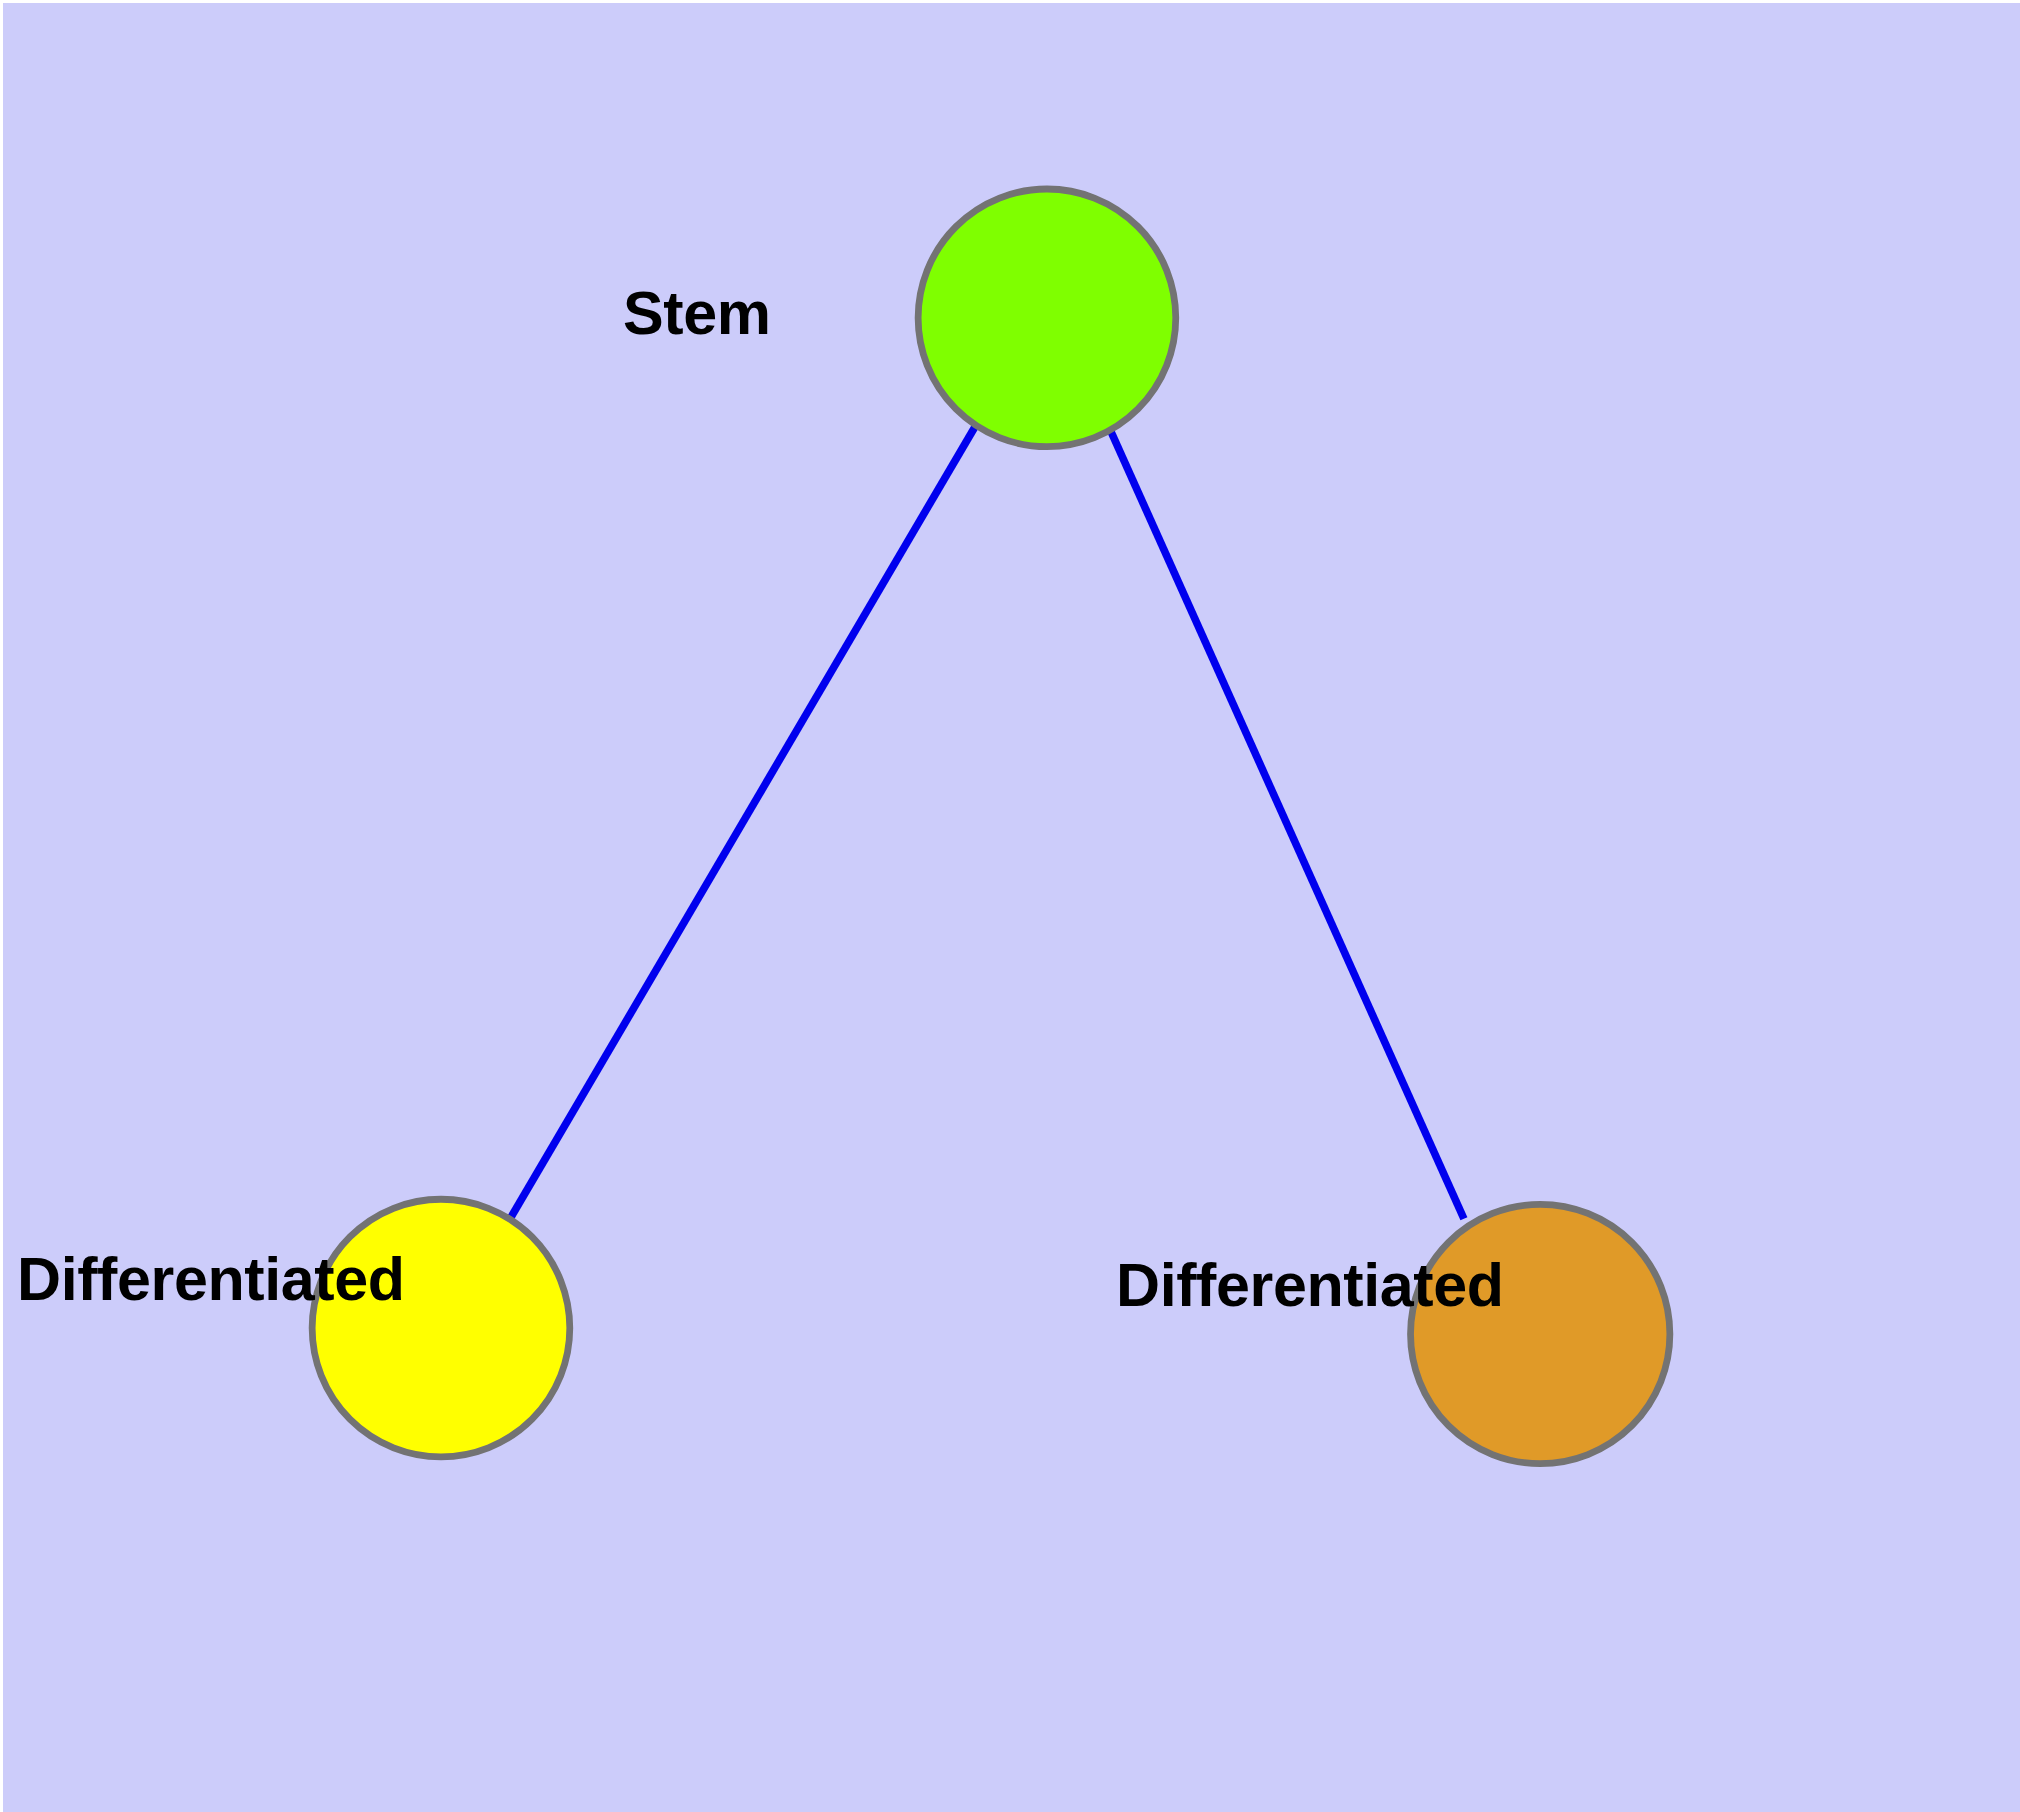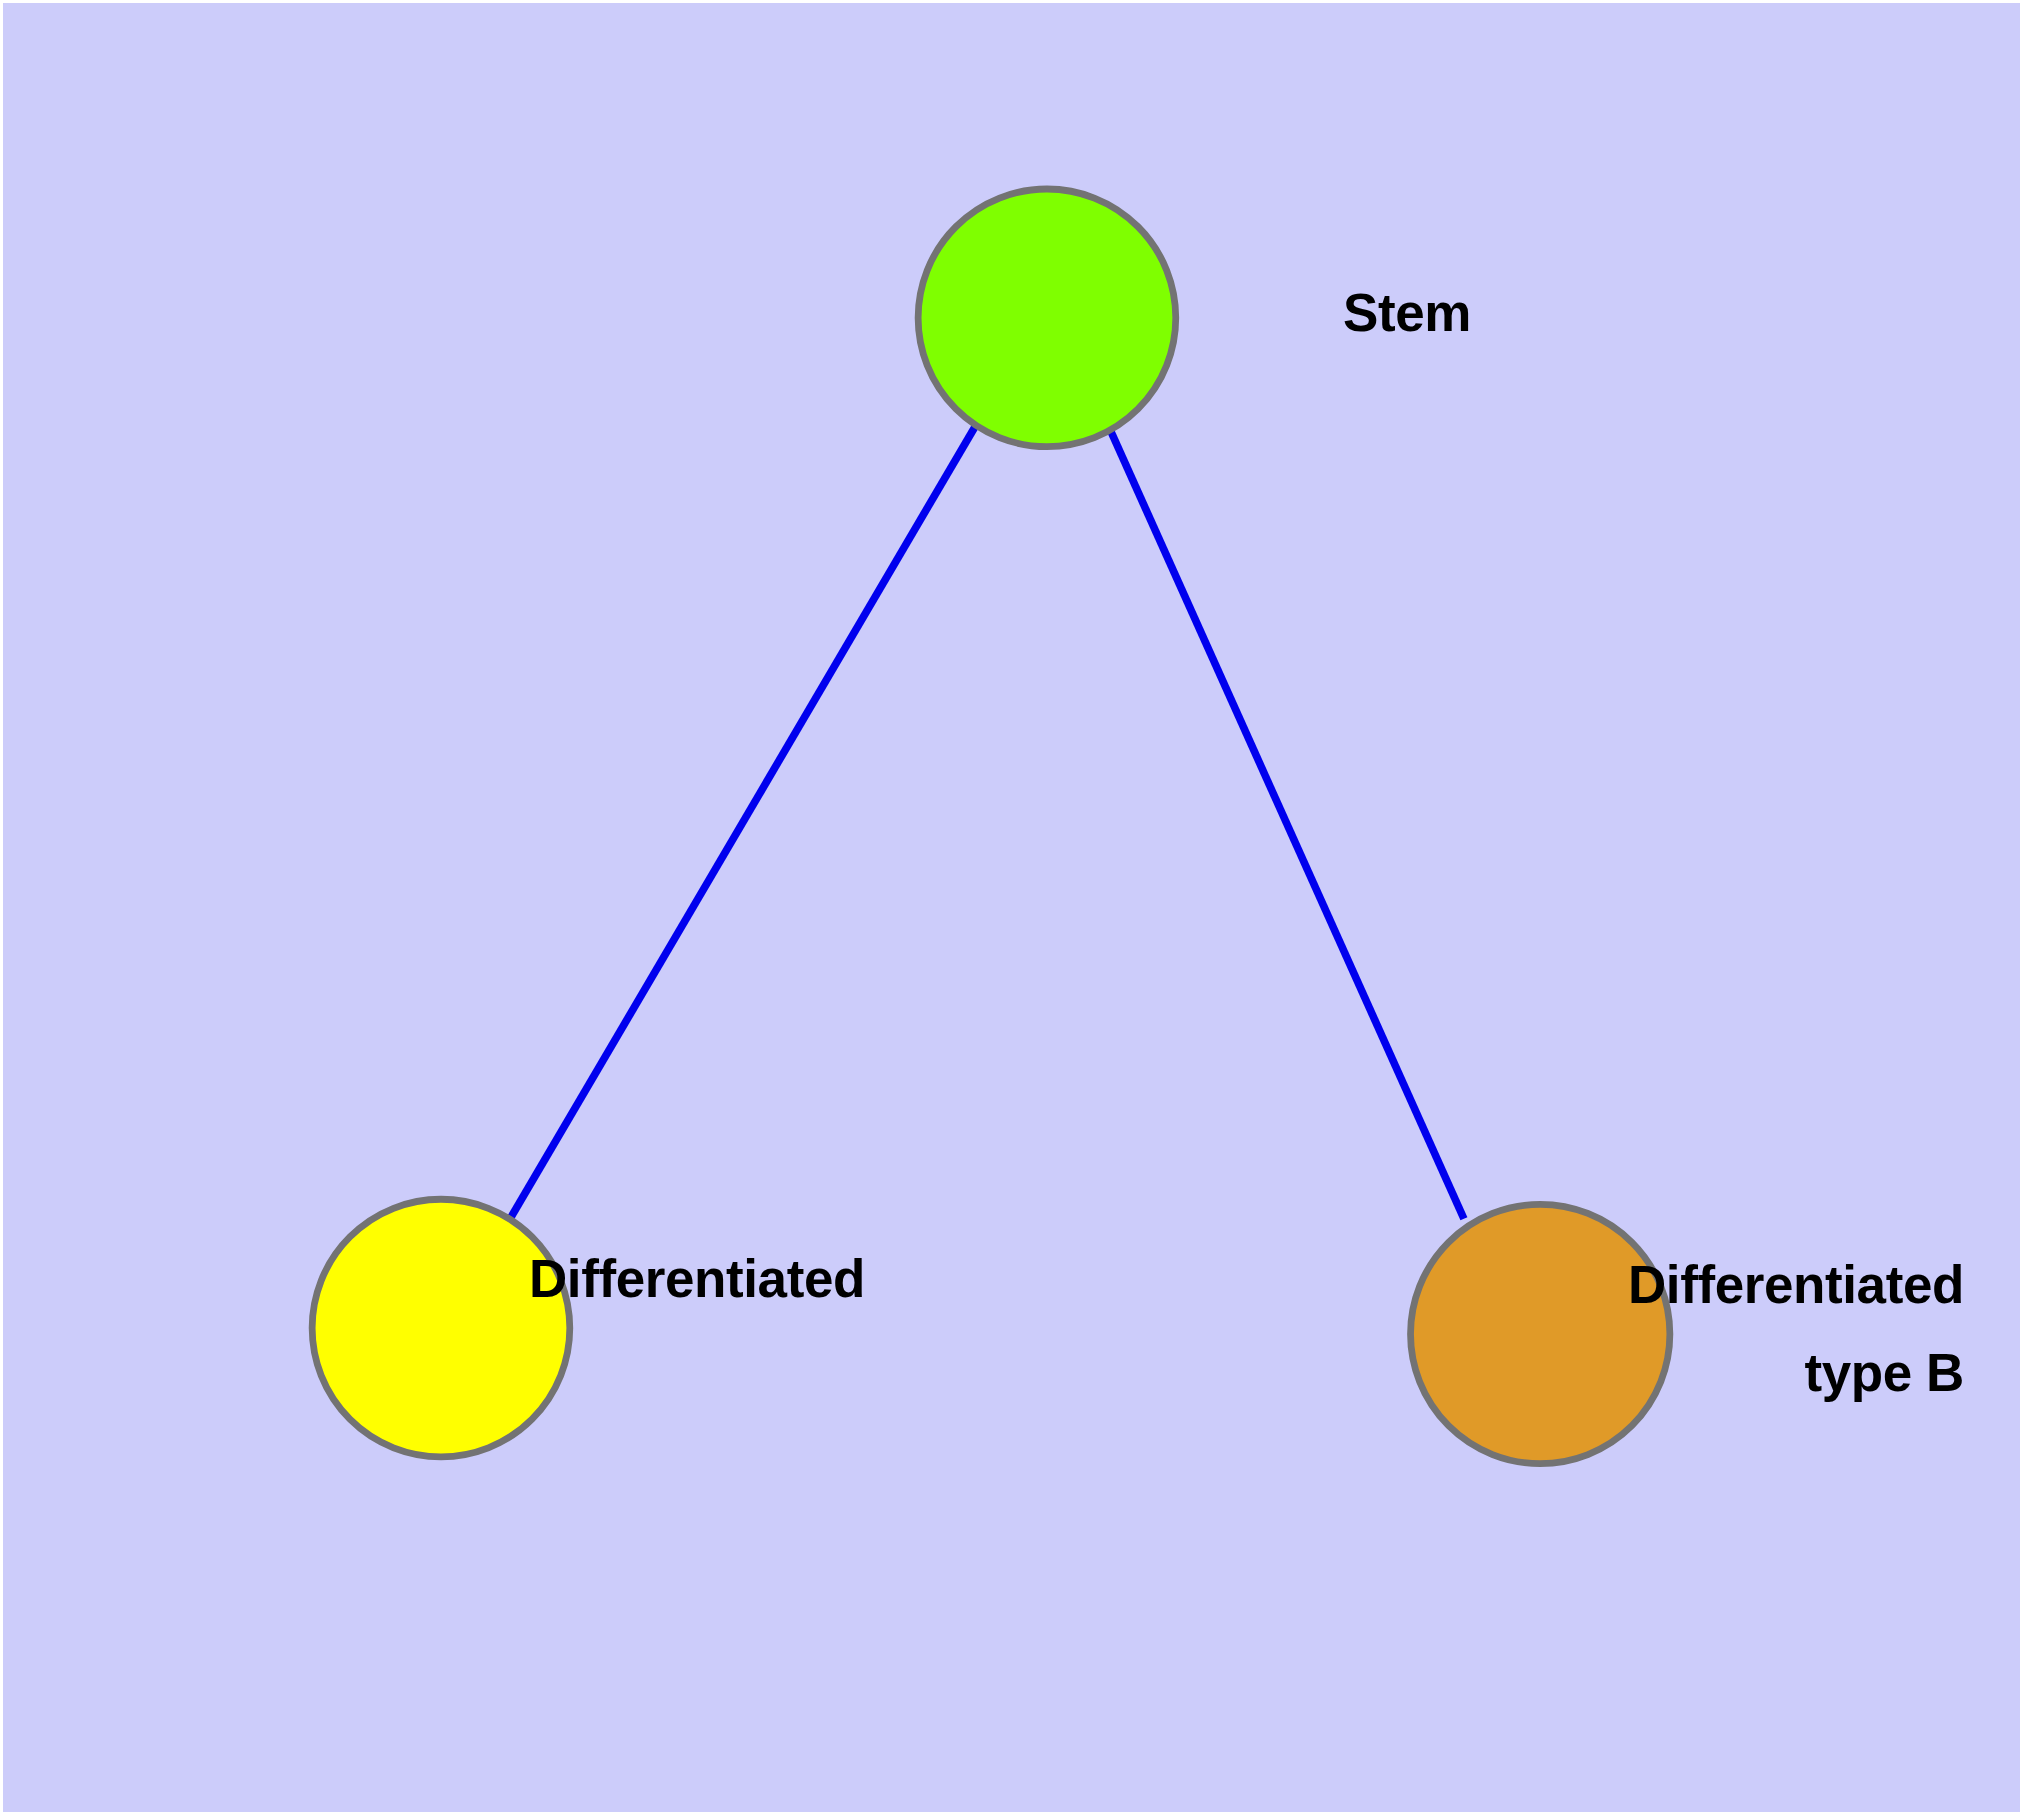--- a/index.html
+++ b/index.html
@@ -26,25 +26,25 @@
   }
   #graph-svg {
     position: absolute;
     left: 0;
     top: 0;
     width: 2021px;
     height: 1812px;
   }
   .node-label {
     position: absolute;
-    text-align: right;
+    text-align: left;
     color: #000000;
     font-family: "Liberation Sans", "DejaVu Sans", sans-serif;
     font-weight: bold;
-    font-size: 53px;
+    font-size: 61px;
     line-height: 88px;
     white-space: pre;
     pointer-events: none;
     letter-spacing: -0.4px;
   }
   .node-label.one-line { }
   .node-label.two-line { }
 </style>
 </head>
 <body>
@@ -61,17 +61,17 @@
     <g id="nodes-layer">
         <circle cx="1235" cy="375" r="152" fill="#7fff00" stroke="#737373" stroke-width="8"></circle>
         <circle cx="520" cy="1567" r="152" fill="#ffff00" stroke="#737373" stroke-width="8"></circle>
         <circle cx="1817" cy="1574" r="153" fill="#e09a28" stroke="#737373" stroke-width="8"></circle>
       </g>
   </svg>
 
   <div id="labels-layer">
       <div class="node-label one-line" style="left: 623px; top: 269px; width: 848px;"><div>Stem</div></div>
       <div class="node-label two-line" style="left: 17px; top: 1235px; width: 848px;"><div>Differentiated</div></div>
-      <div class="node-label two-line" style="left: 1116px; top: 1241px; width: 848px;"><div>Differentiated</div><div>type B</div></div>
+      <div class="node-label two-line" style="left: 1116px; top: 1241px; width: 848px;"><div>Differentiated</div></div>
     </div>
 
 </div>
 
 
 </body></html>

